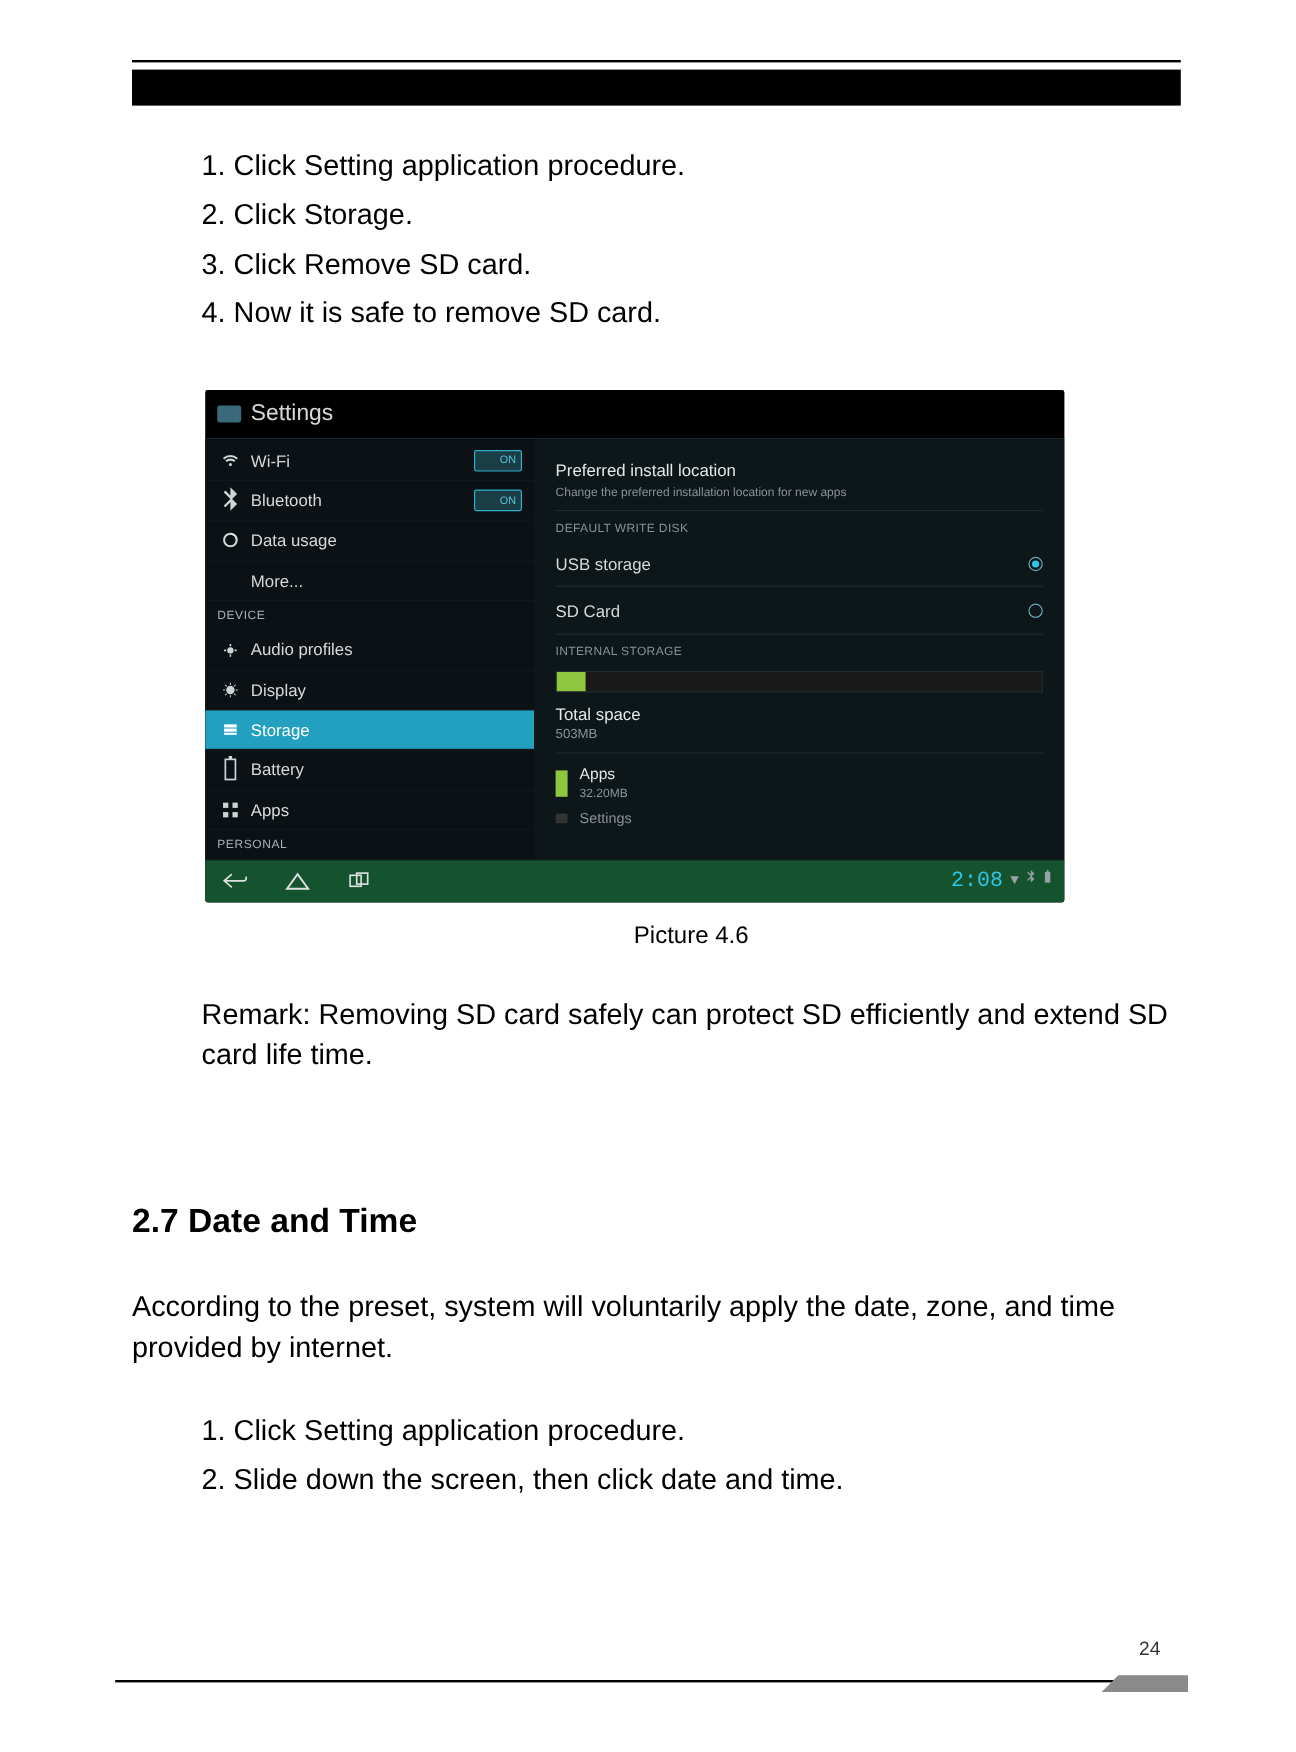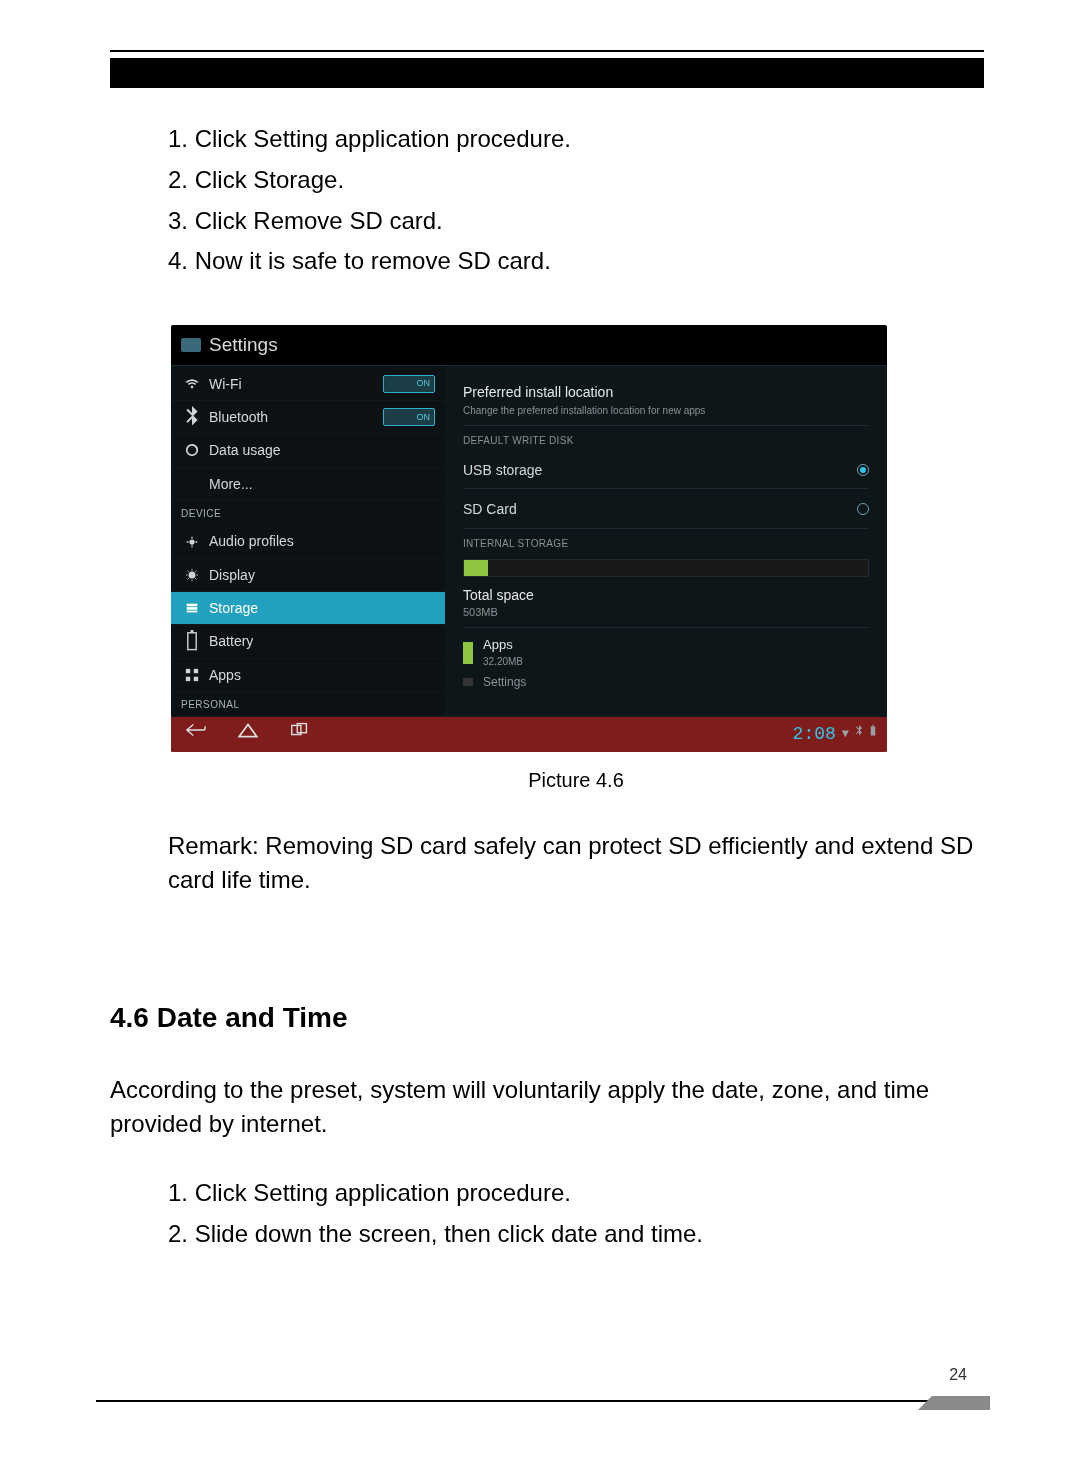--- a/index.html
+++ b/index.html
@@ -94,21 +94,21 @@
     font-size: 12px; color: #cfd4d6;
   }
   .sb-row.selected .sb-icon { color: #fff; }
   .sb-section {
     padding: 6px 10px 4px 10px;
     font-size: 10px;
     color: #aab2b6;
     letter-spacing: .5px;
   }
   .toggle {
-    width: 52px; height: 18px;
+    width: 40px; height: 18px;
     background: #1b3d46;
     border: 1px solid #2db0cc;
     border-radius: 2px;
     color: #58c5dc;
     font-size: 9px;
     display: flex; align-items: center; justify-content: flex-end;
     padding-right: 4px;
   }
   .main {
     flex: 1;
@@ -156,23 +156,23 @@
   .apps-row .swatch { width: 10px; height: 22px; background: #8ec63f; }
   .apps-row .txt .t1 { color: #e6e6e6; font-size: 13px; }
   .apps-row .txt .t2 { color: #8a9296; font-size: 10px; }
   .avail-row {
     display: flex; align-items: center; gap: 10px;
     color: #8a9296; font-size: 12px;
     padding-top: 2px;
   }
   .avail-row .swatch { width: 10px; height: 8px; background: #333; }
   .navbar {
-    display: flex; justify-content: space-between;
+    display: flex; align-items: center; justify-content: space-between;
     padding: 4px 10px 4px 14px;
-    background: #7f1d1d;
+    background: #14532d;
     border-top: 1px solid #0e171a;
   }
   .nav-left { display: flex; gap: 30px; }
   .nav-icon { width: 22px; height: 18px; color: #dce0e2; display: inline-flex; align-items: center; justify-content: center; }
   .nav-icon svg { width: 100%; height: 100%; }
   .clock {
     color: #2fc5e8;
     font-family: "Courier New", monospace;
     font-size: 18px;
     display: flex; align-items: center; gap: 6px;
@@ -410,21 +410,21 @@
 
       </div>
       <div class="caption">Picture 4.6</div>
     </div>
   </div>
 
   <div class="content-wide" style="padding-left:58px;">
     <p class="body-line">Remark: Removing SD card safely can protect SD efficiently and extend SD card life time.</p>
   </div>
 
-  <h2 class="section-heading">4.6 Date and Time</h2>
+  <h2 class="section-heading">2.7 Date and Time</h2>
 
   <div class="content-wide">
     <p class="body-line">According to the preset, system will voluntarily apply the date, zone, and time provided by internet.</p>
   </div>
 
   <div class="content">
     <p class="step-line">1. Click Setting application procedure.</p>
     <p class="step-line">2. Slide down the screen, then click date and time.</p>
   </div>
 

